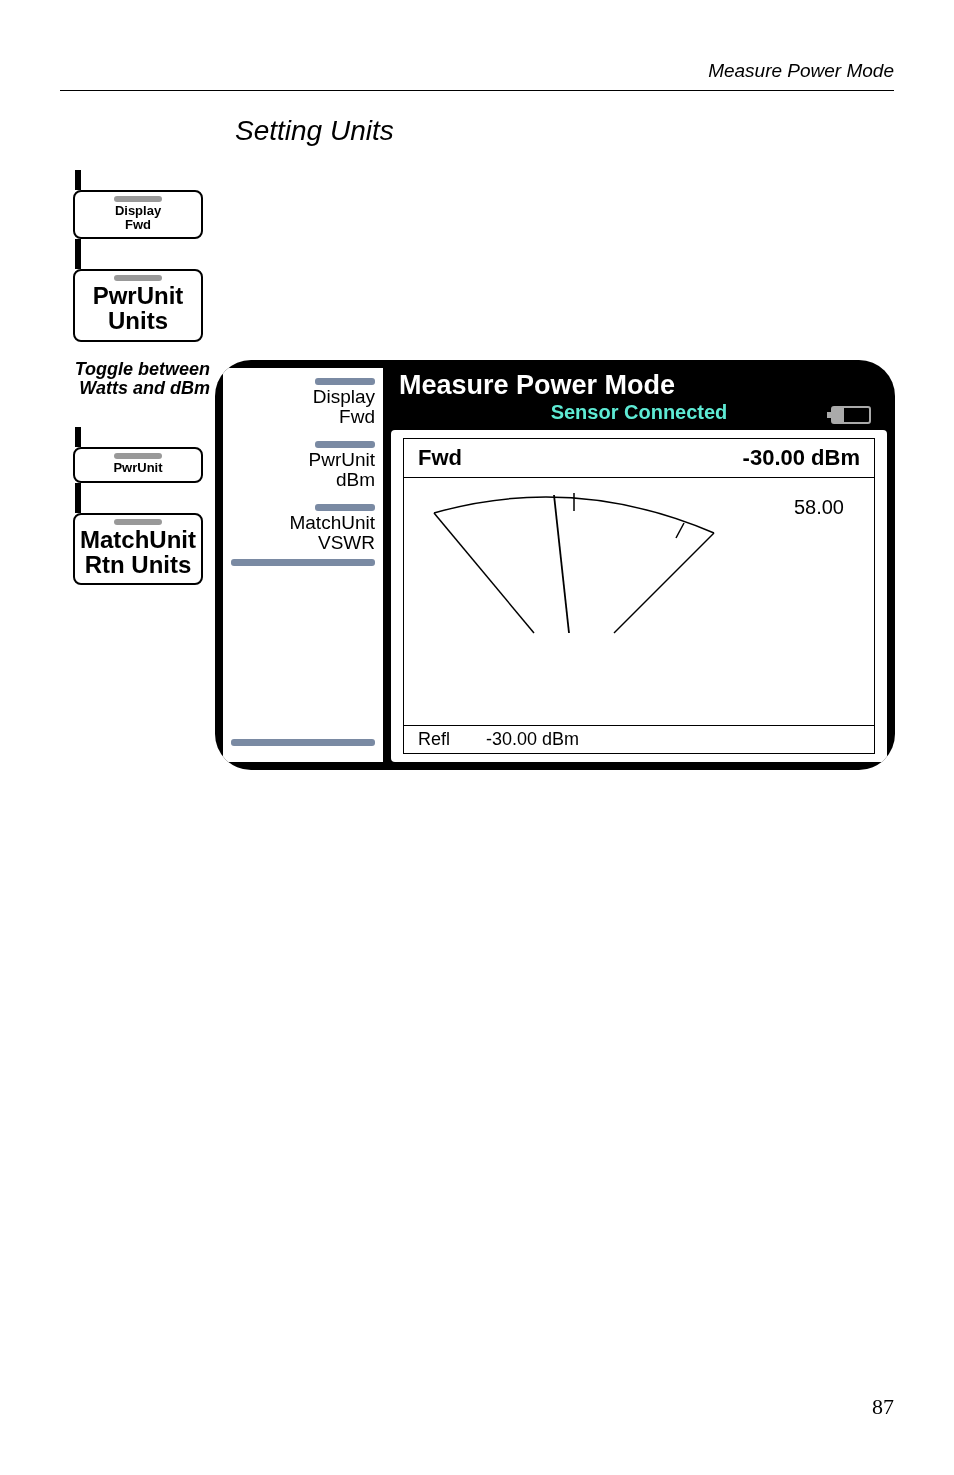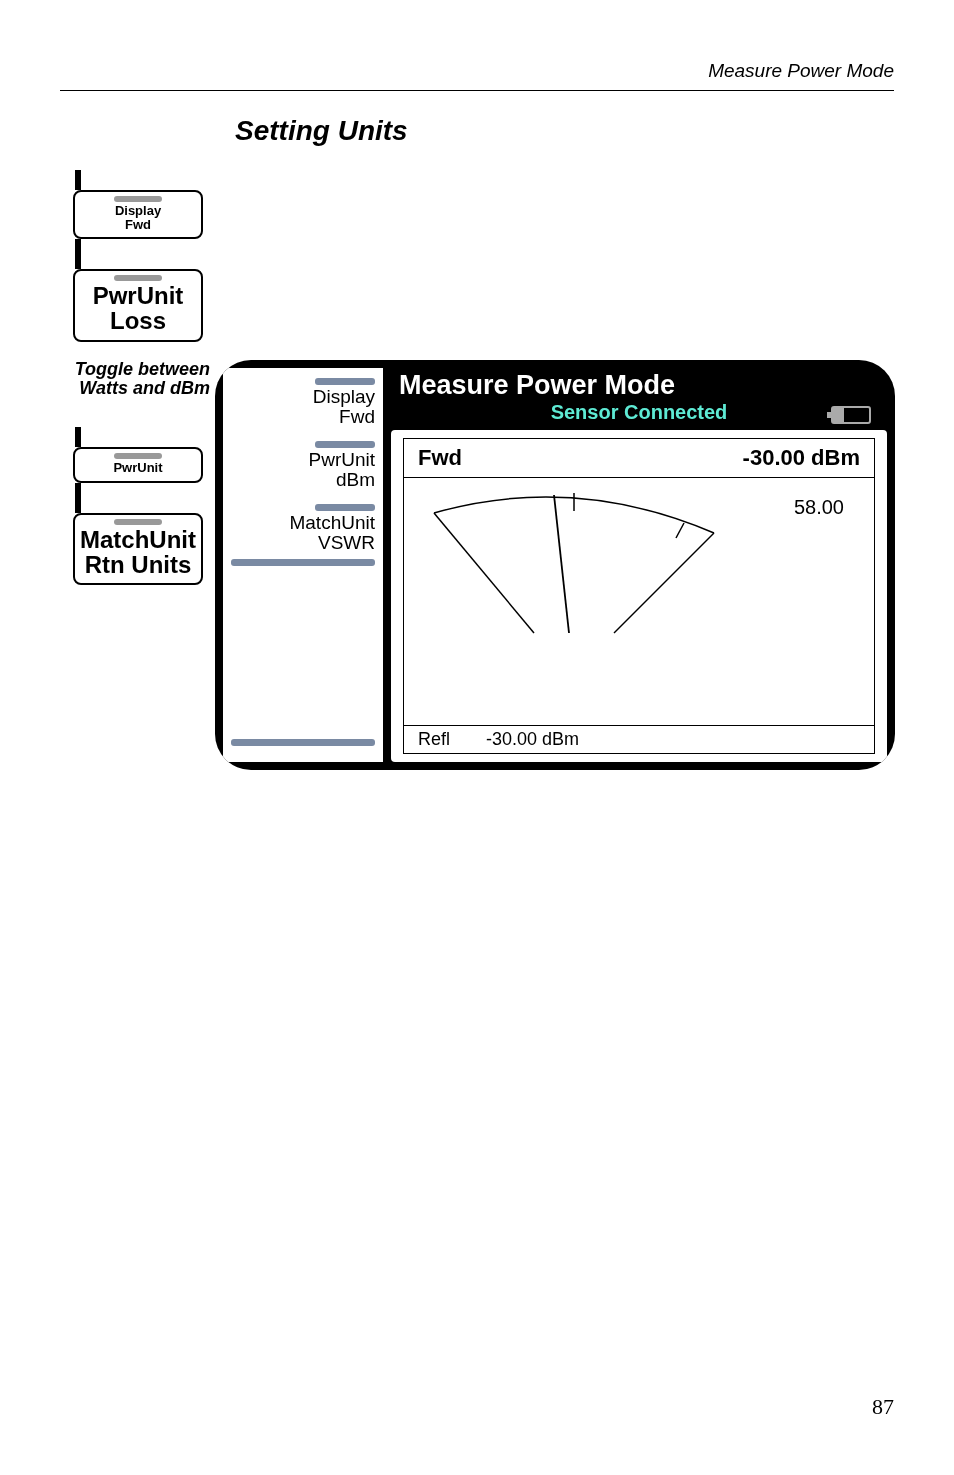--- a/index.html
+++ b/index.html
@@ -23,21 +23,21 @@
     top: 90px;
     left: 60px;
     right: 60px;
     border-bottom: 1px solid #000;
   }
   .section-title {
     position: absolute;
     top: 115px;
     left: 235px;
     font-size: 28px;
-    font-weight: bold;
+    font-weight: normal;
     font-style: italic;
   }
   .page-number {
     position: absolute;
     bottom: 55px;
     right: 60px;
     font-size: 22px;
     font-family: Liberation Serif, serif;
   }
 
@@ -219,21 +219,21 @@
 <div class="left-col">
 
   <div class="connector short"></div>
   <div class="softkey small">
     <div class="sk-line">Display</div>
     <div class="sk-line">Fwd</div>
   </div>
   <div class="connector"></div>
   <div class="softkey">
     <div class="sk-line">PwrUnit</div>
-    <div class="sk-line">Loss</div>
+    <div class="sk-line">Units</div>
   </div>
   <div class="caption">Toggle between Watts and dBm</div>
 
   <div style="height:30px"></div>
 
   <div class="connector short"></div>
   <div class="softkey small">
     <div class="sk-line">PwrUnit</div>
   </div>
   <div class="connector"></div>

